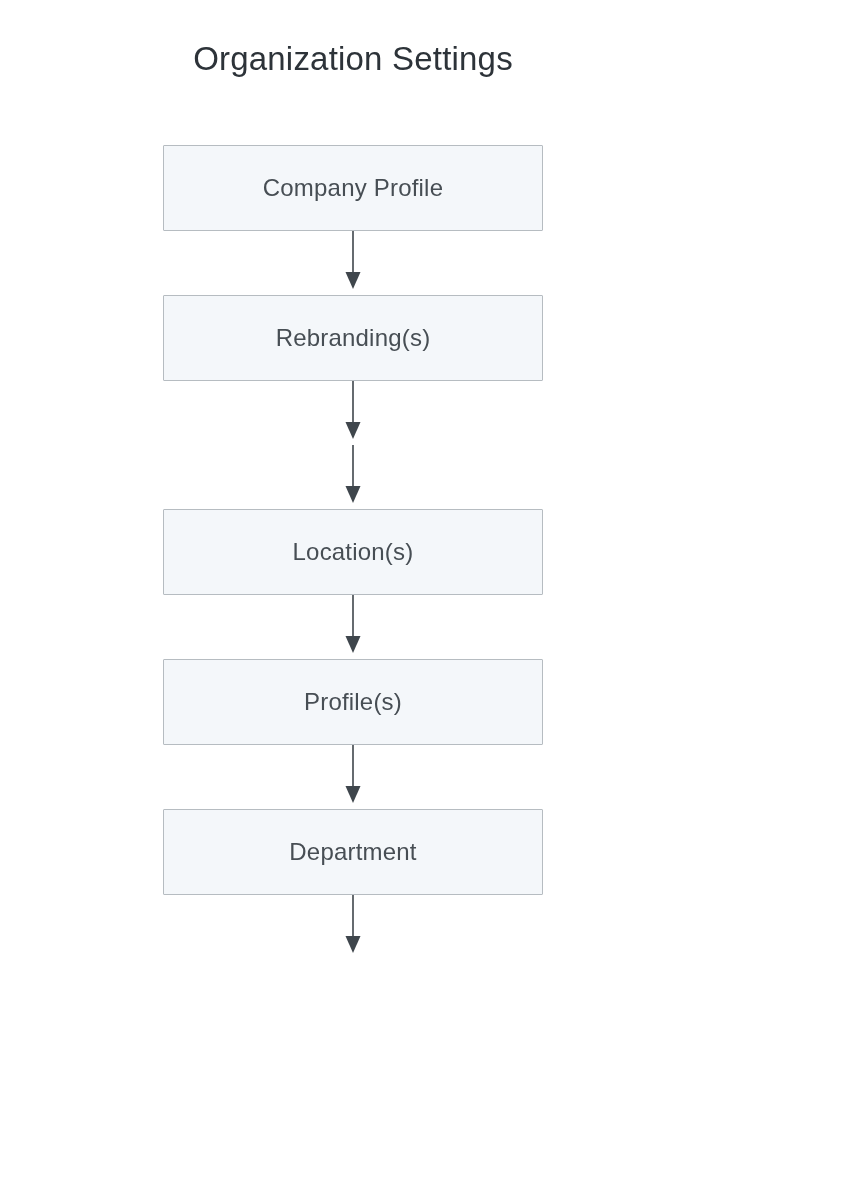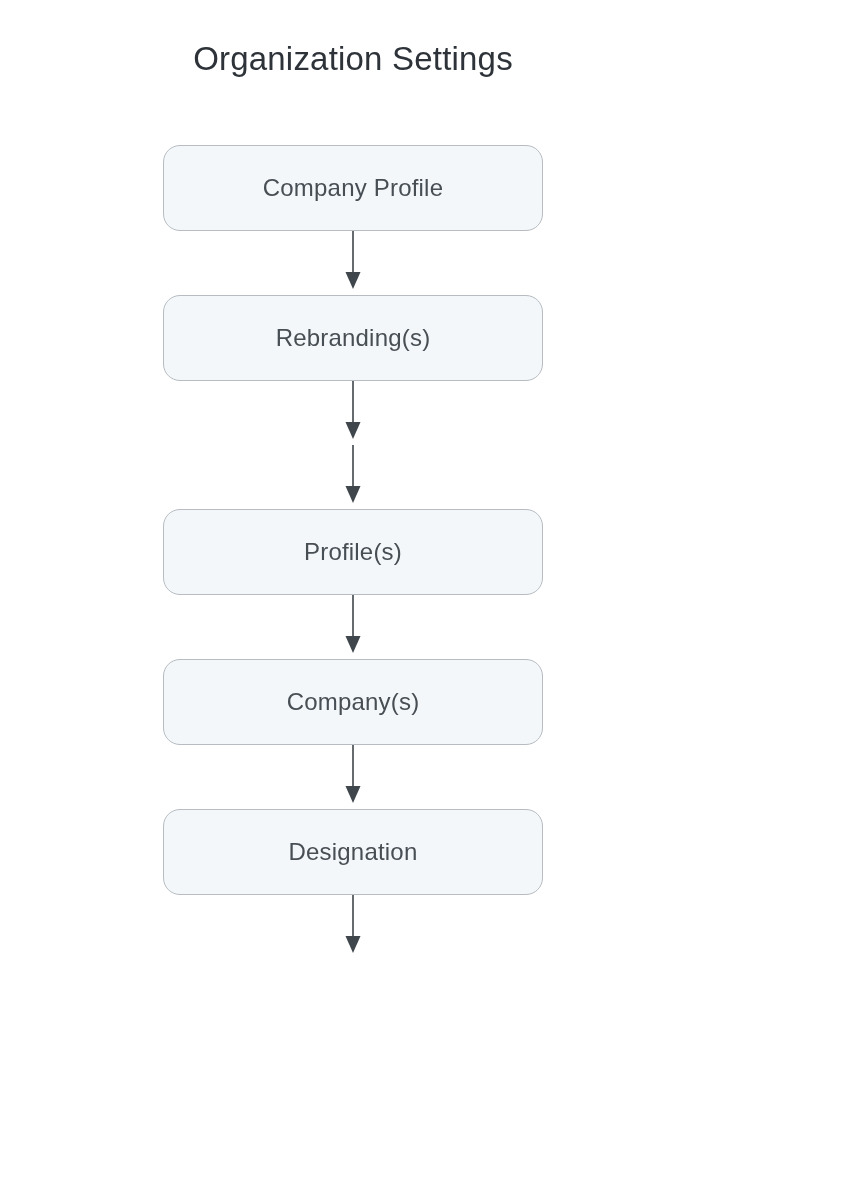--- a/index.html
+++ b/index.html
@@ -37,21 +37,21 @@
     margin-top: 65px;
     display: flex;
     flex-direction: column;
     align-items: center;
   }
   .node {
     width: 380px;
     height: 86px;
     background: var(--node-fill, #f4f7fa);
     border: 1.5px solid var(--node-border, #b6bcc1);
-    border-radius: 17px;
+    border-radius: 1px;
     display: flex;
     align-items: center;
     justify-content: center;
   }
   .node-label {
     font-size: 24px;
     color: var(--node-text, #474e54);
     letter-spacing: 0.2px;
     white-space: nowrap;
   }
@@ -96,39 +96,39 @@
       <polygon points="3.5,41 18.5,41 11,58"></polygon>
     </svg>
 
 
     <svg class="arrow" viewBox="0 0 22 64" xmlns="http://www.w3.org/2000/svg">
       <line x1="11" y1="0" x2="11" y2="42"></line>
       <polygon points="3.5,41 18.5,41 11,58"></polygon>
     </svg>
 
     <div class="node">
+      <span class="node-label">Location(s)</span>
+    </div>
+
+    <svg class="arrow" viewBox="0 0 22 64" xmlns="http://www.w3.org/2000/svg">
+      <line x1="11" y1="0" x2="11" y2="42"></line>
+      <polygon points="3.5,41 18.5,41 11,58"></polygon>
+    </svg>
+
+    <div class="node">
       <span class="node-label">Profile(s)</span>
     </div>
 
     <svg class="arrow" viewBox="0 0 22 64" xmlns="http://www.w3.org/2000/svg">
       <line x1="11" y1="0" x2="11" y2="42"></line>
       <polygon points="3.5,41 18.5,41 11,58"></polygon>
     </svg>
 
     <div class="node">
-      <span class="node-label">Company(s)</span>
-    </div>
-
-    <svg class="arrow" viewBox="0 0 22 64" xmlns="http://www.w3.org/2000/svg">
-      <line x1="11" y1="0" x2="11" y2="42"></line>
-      <polygon points="3.5,41 18.5,41 11,58"></polygon>
-    </svg>
-
-    <div class="node">
-      <span class="node-label">Designation</span>
+      <span class="node-label">Department</span>
     </div>
 
     <svg class="arrow" viewBox="0 0 22 64" xmlns="http://www.w3.org/2000/svg">
       <line x1="11" y1="0" x2="11" y2="42"></line>
       <polygon points="3.5,41 18.5,41 11,58"></polygon>
     </svg>
 
 
   </div>
 </div>

